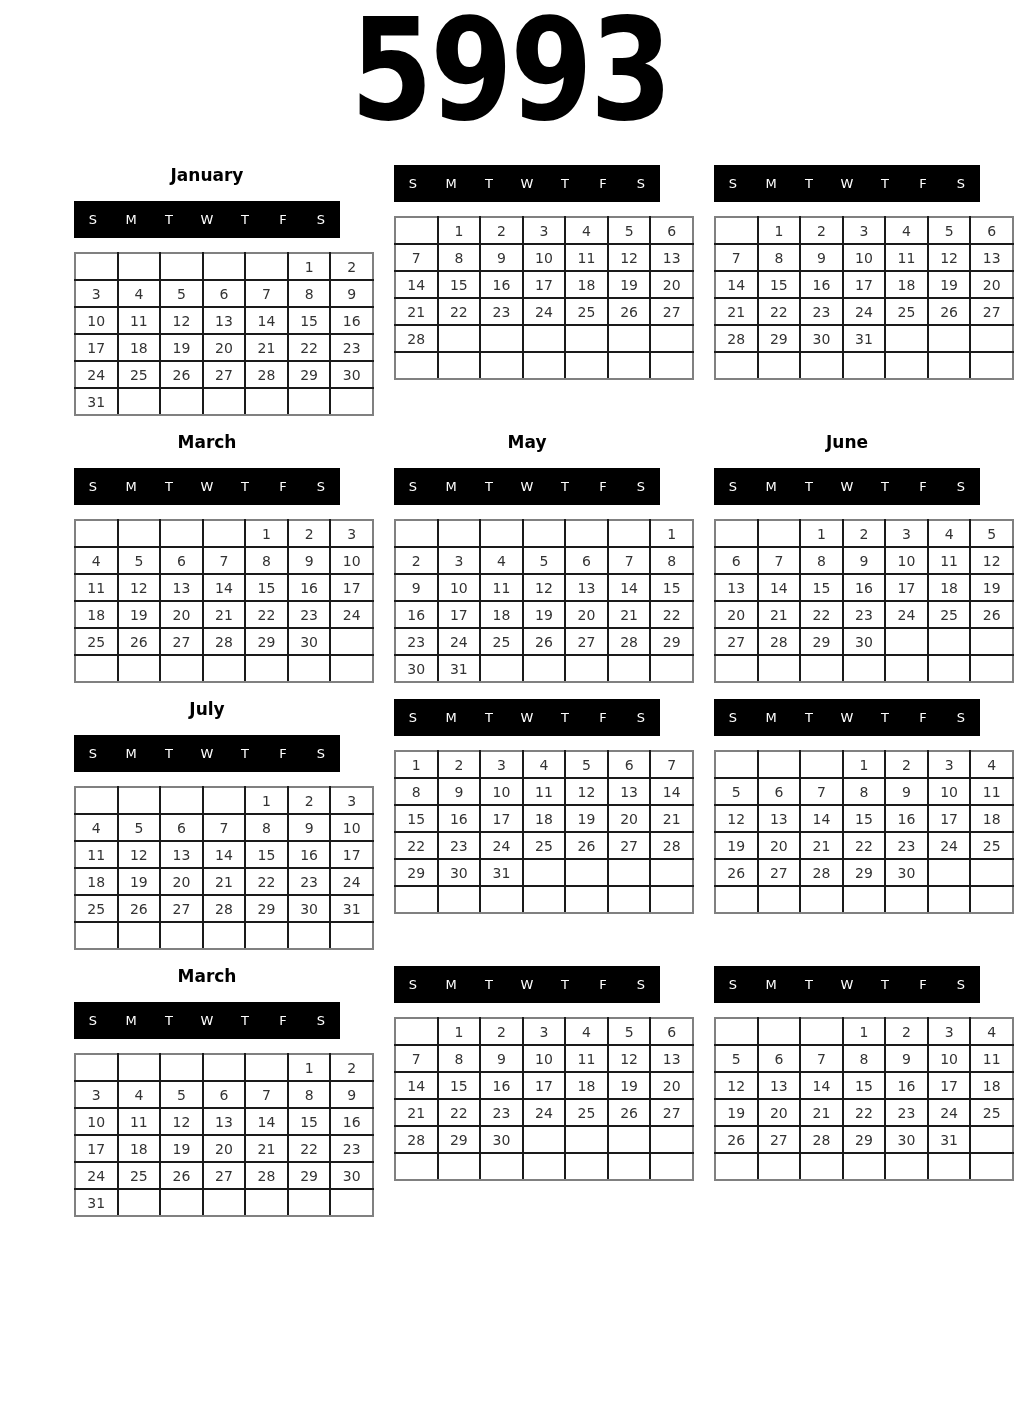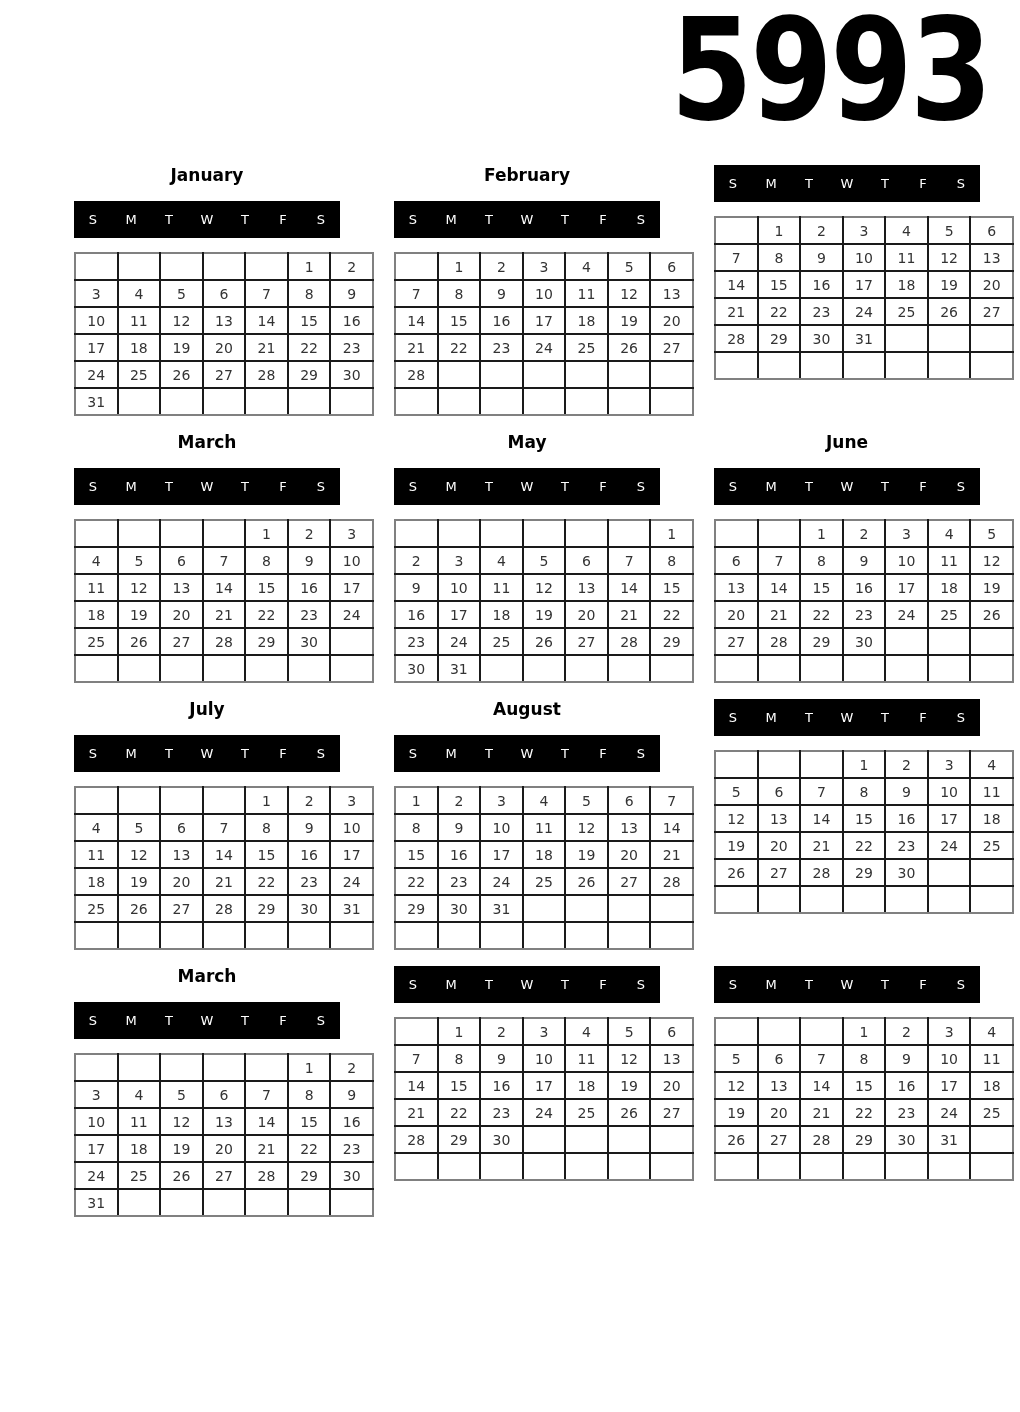--- a/index.html
+++ b/index.html
@@ -14,21 +14,21 @@
   *{box-sizing:border-box;}
   html,body{margin:0;padding:0;}
   body{
     width:1020px;height:1412px;
     background:var(--page-bg);
     font-family:"DejaVu Sans","Liberation Sans",sans-serif;
     color:var(--title-text);
     overflow:hidden;
   }
   .year-wrap{
-    text-align:right;
+    text-align:center;
     height:141px;
     overflow:visible;
   }
   .year-text{
     display:inline-block;
     font-size:141px;
     font-weight:700;
     line-height:1;
     letter-spacing:-3px;
     transform:scaleX(0.84);
@@ -155,21 +155,20 @@
             <td></td>
             <td></td>
             <td></td>
             <td></td>
           </tr>
         </tbody>
       </table>
   </section>
 
   <section class="month">
-    <h2 class="month-title">February</h2>
     <div class="dow-row">
         <span>S</span>
         <span>M</span>
         <span>T</span>
         <span>W</span>
         <span>T</span>
         <span>F</span>
         <span>S</span>
       </div>
     <table class="days">
@@ -580,21 +579,20 @@
             <td></td>
             <td></td>
             <td></td>
             <td></td>
           </tr>
         </tbody>
       </table>
   </section>
 
   <section class="month">
-    <h2 class="month-title">August</h2>
     <div class="dow-row">
         <span>S</span>
         <span>M</span>
         <span>T</span>
         <span>W</span>
         <span>T</span>
         <span>F</span>
         <span>S</span>
       </div>
     <table class="days">

